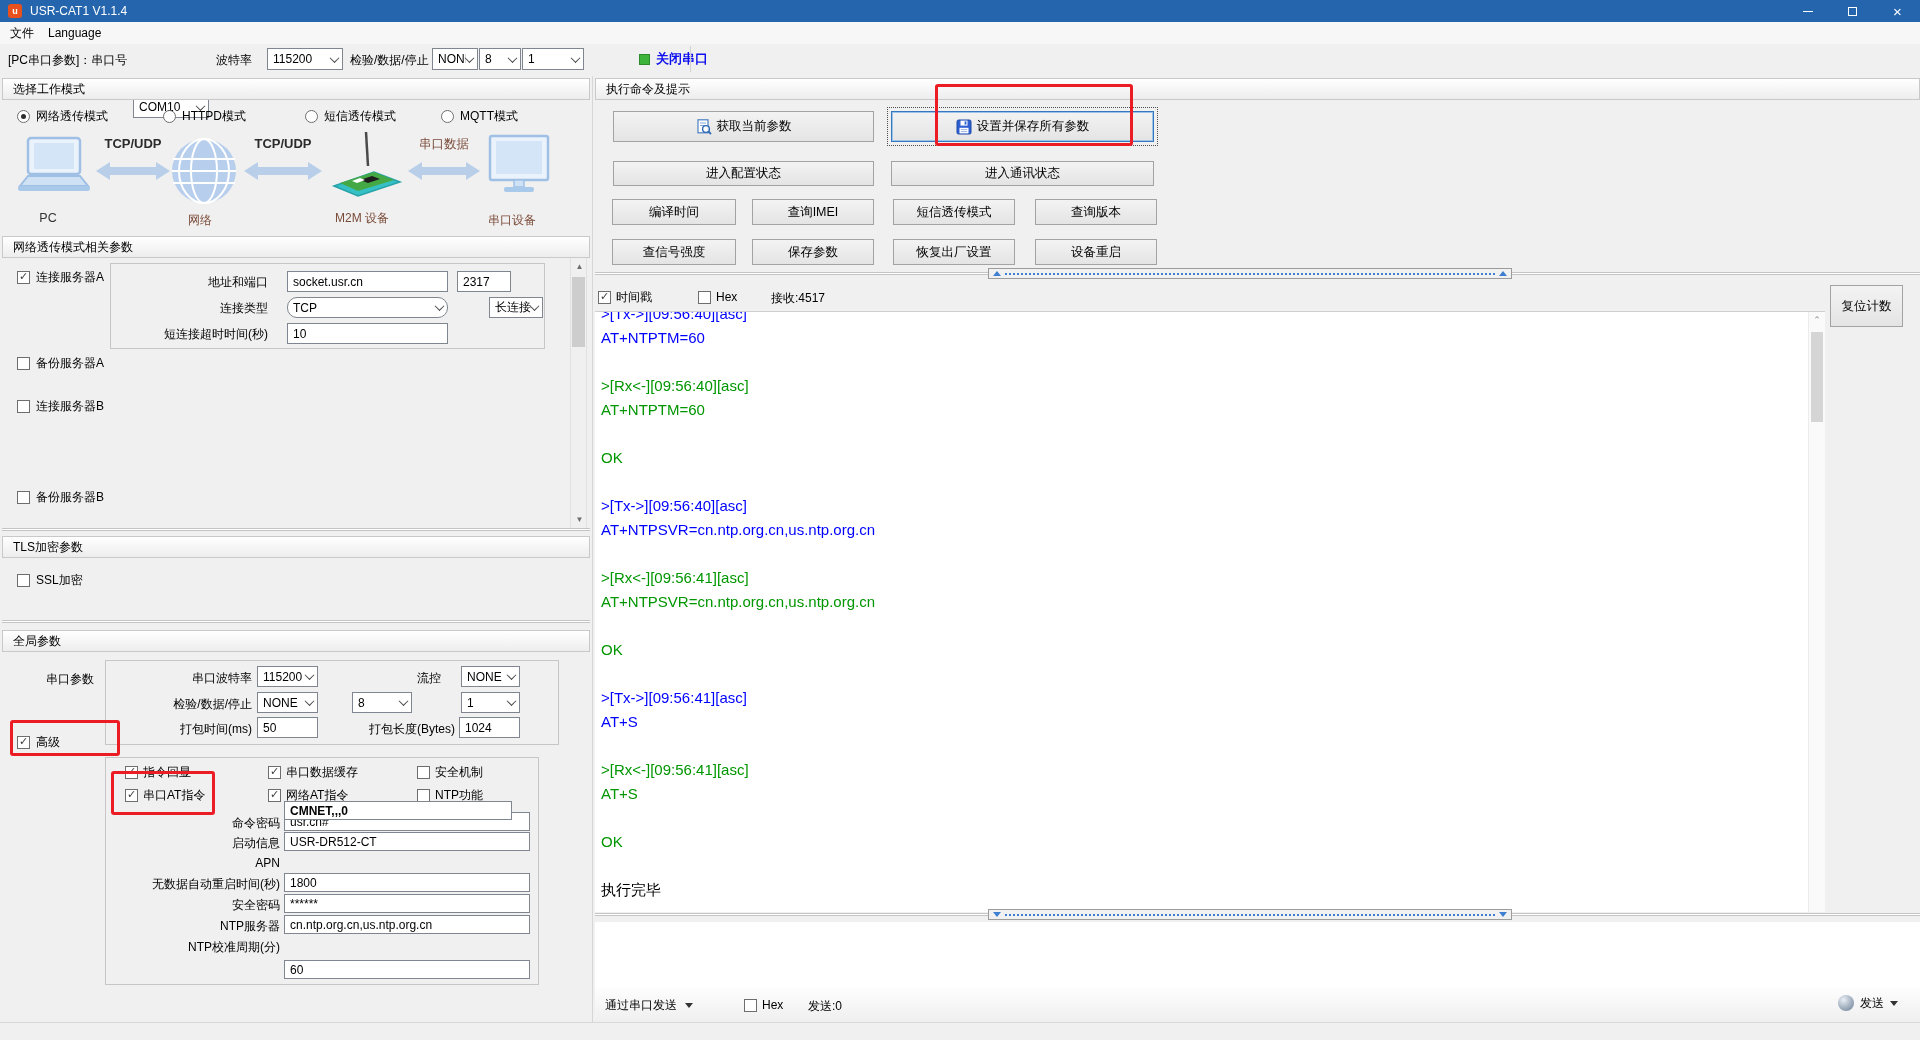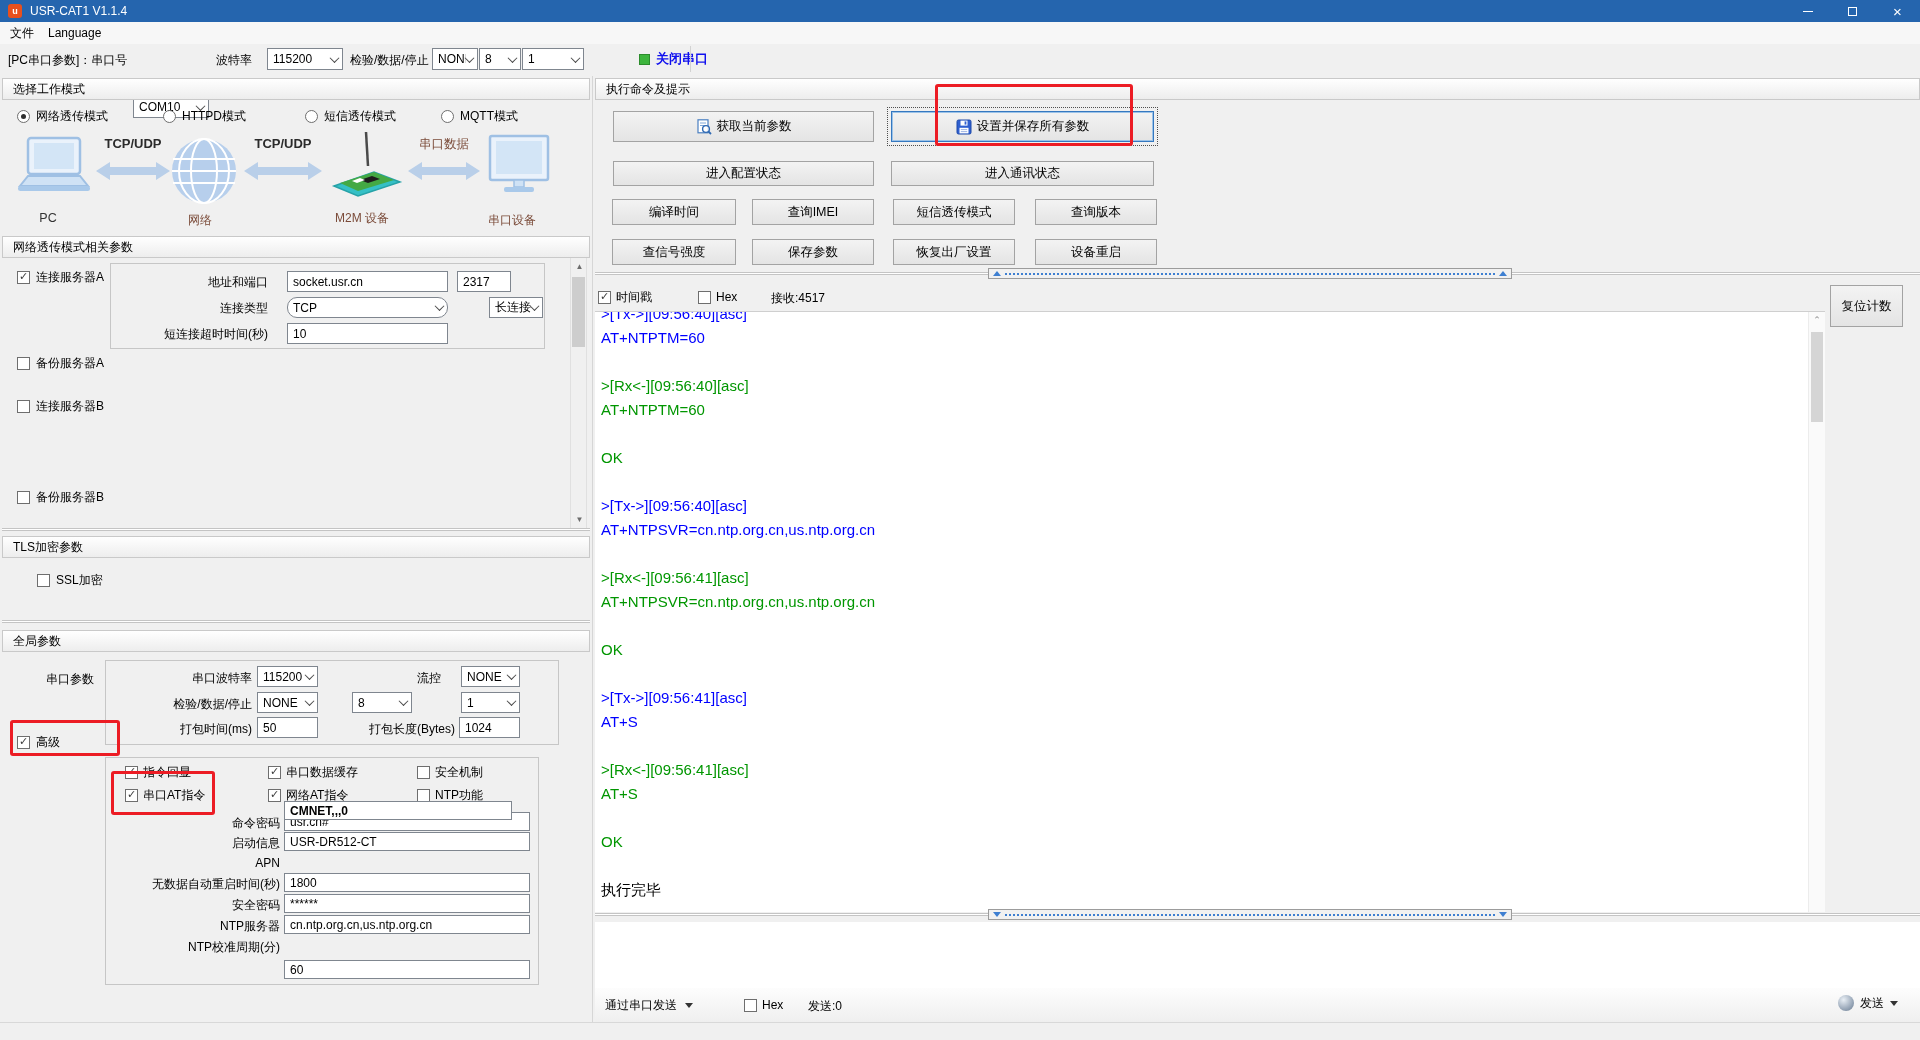--- a/index.html
+++ b/index.html
@@ -205,21 +205,21 @@
   <div class="abs sb" style="left:570px;top:258px;width:17px;height:270px;">
     <div class="sb-arrow" style="position:absolute;top:0;">▲</div>
     <div class="thumb" style="position:absolute;top:19px;left:1px;width:13px;height:70px;"></div>
     <div class="sb-arrow" style="position:absolute;bottom:0;">▼</div>
   </div>
 
   <div class="abs groove" style="left:2px;top:528px;width:588px;"></div>
   <div class="abs ghead" style="left:2px;top:536px;width:588px;height:22px;">
     <span>TLS加密参数</span>
   </div>
-  <div class="abs" style="left:17px;top:572px;display:flex;align-items:center;gap:6px;margin-left:20px;">
+  <div class="abs" style="left:17px;top:572px;display:flex;align-items:center;gap:6px;">
     <span class="cb"></span>
     <span class="t">SSL加密</span>
   </div>
 
   <div class="abs groove" style="left:2px;top:620px;width:588px;"></div>
   <div class="abs ghead" style="left:2px;top:630px;width:588px;height:22px;">
     <span>全局参数</span>
   </div>
 
   <div class="abs t" style="left:46px;top:671px;">串口参数</div>

